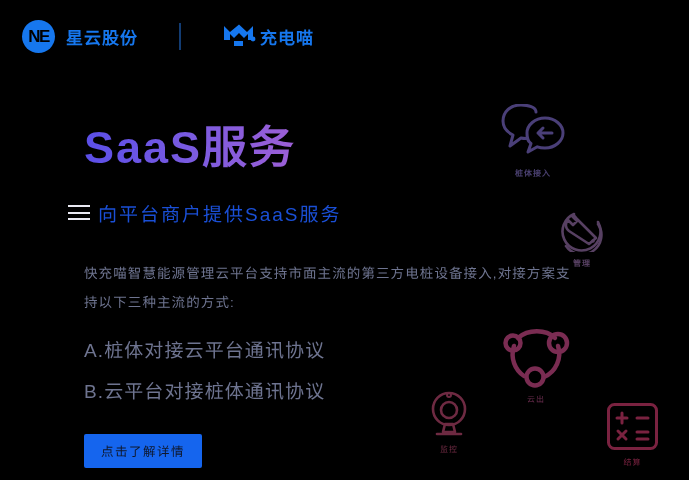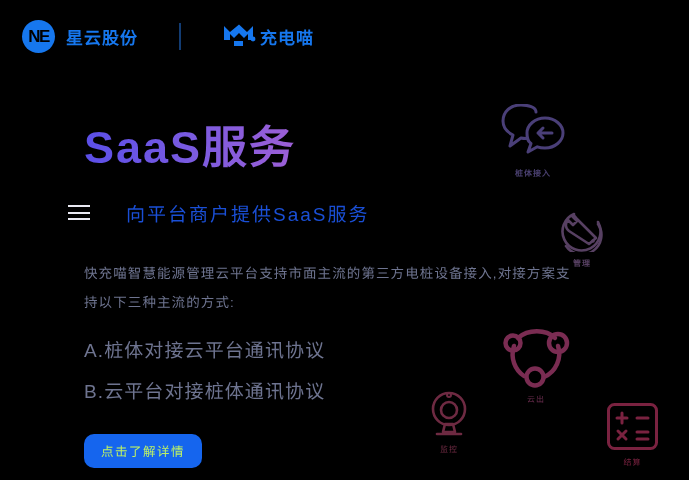--- a/index.html
+++ b/index.html
@@ -102,21 +102,20 @@
     background-clip: text;
     -webkit-text-fill-color: transparent;
     color: transparent;
     white-space: nowrap;
   }
   .hero-sub-row {
     display: flex;
     align-items: center;
     margin-top: 28px;
     margin-left: -16px;
-    gap: 28px;
   }
   .menu-icon {
     width: 22px;
     height: 15px;
     flex: none;
     margin-right: 8px;
     display: flex;
     flex-direction: column;
     justify-content: space-between;
   }
@@ -146,25 +145,25 @@
     line-height: 2.15;
     color: #6E7490;
     letter-spacing: 1.1px;
   }
   .hero-list div { white-space: nowrap; }
 
   .cta-button {
     margin-top: 22px;
     display: inline-block;
     background: #1565EE;
-    color: #bef264;
+    color: #0f172a;
     font-size: 12.5px;
     letter-spacing: 1.5px;
     padding: 7px 17px 8px 17px;
-    border-radius: 10px;
+    border-radius: 2px;
     border: none;
     cursor: pointer;
     white-space: nowrap;
     font-family: "Liberation Sans", sans-serif;
   }
 
   
   .deco {
     position: absolute;
     display: flex;

